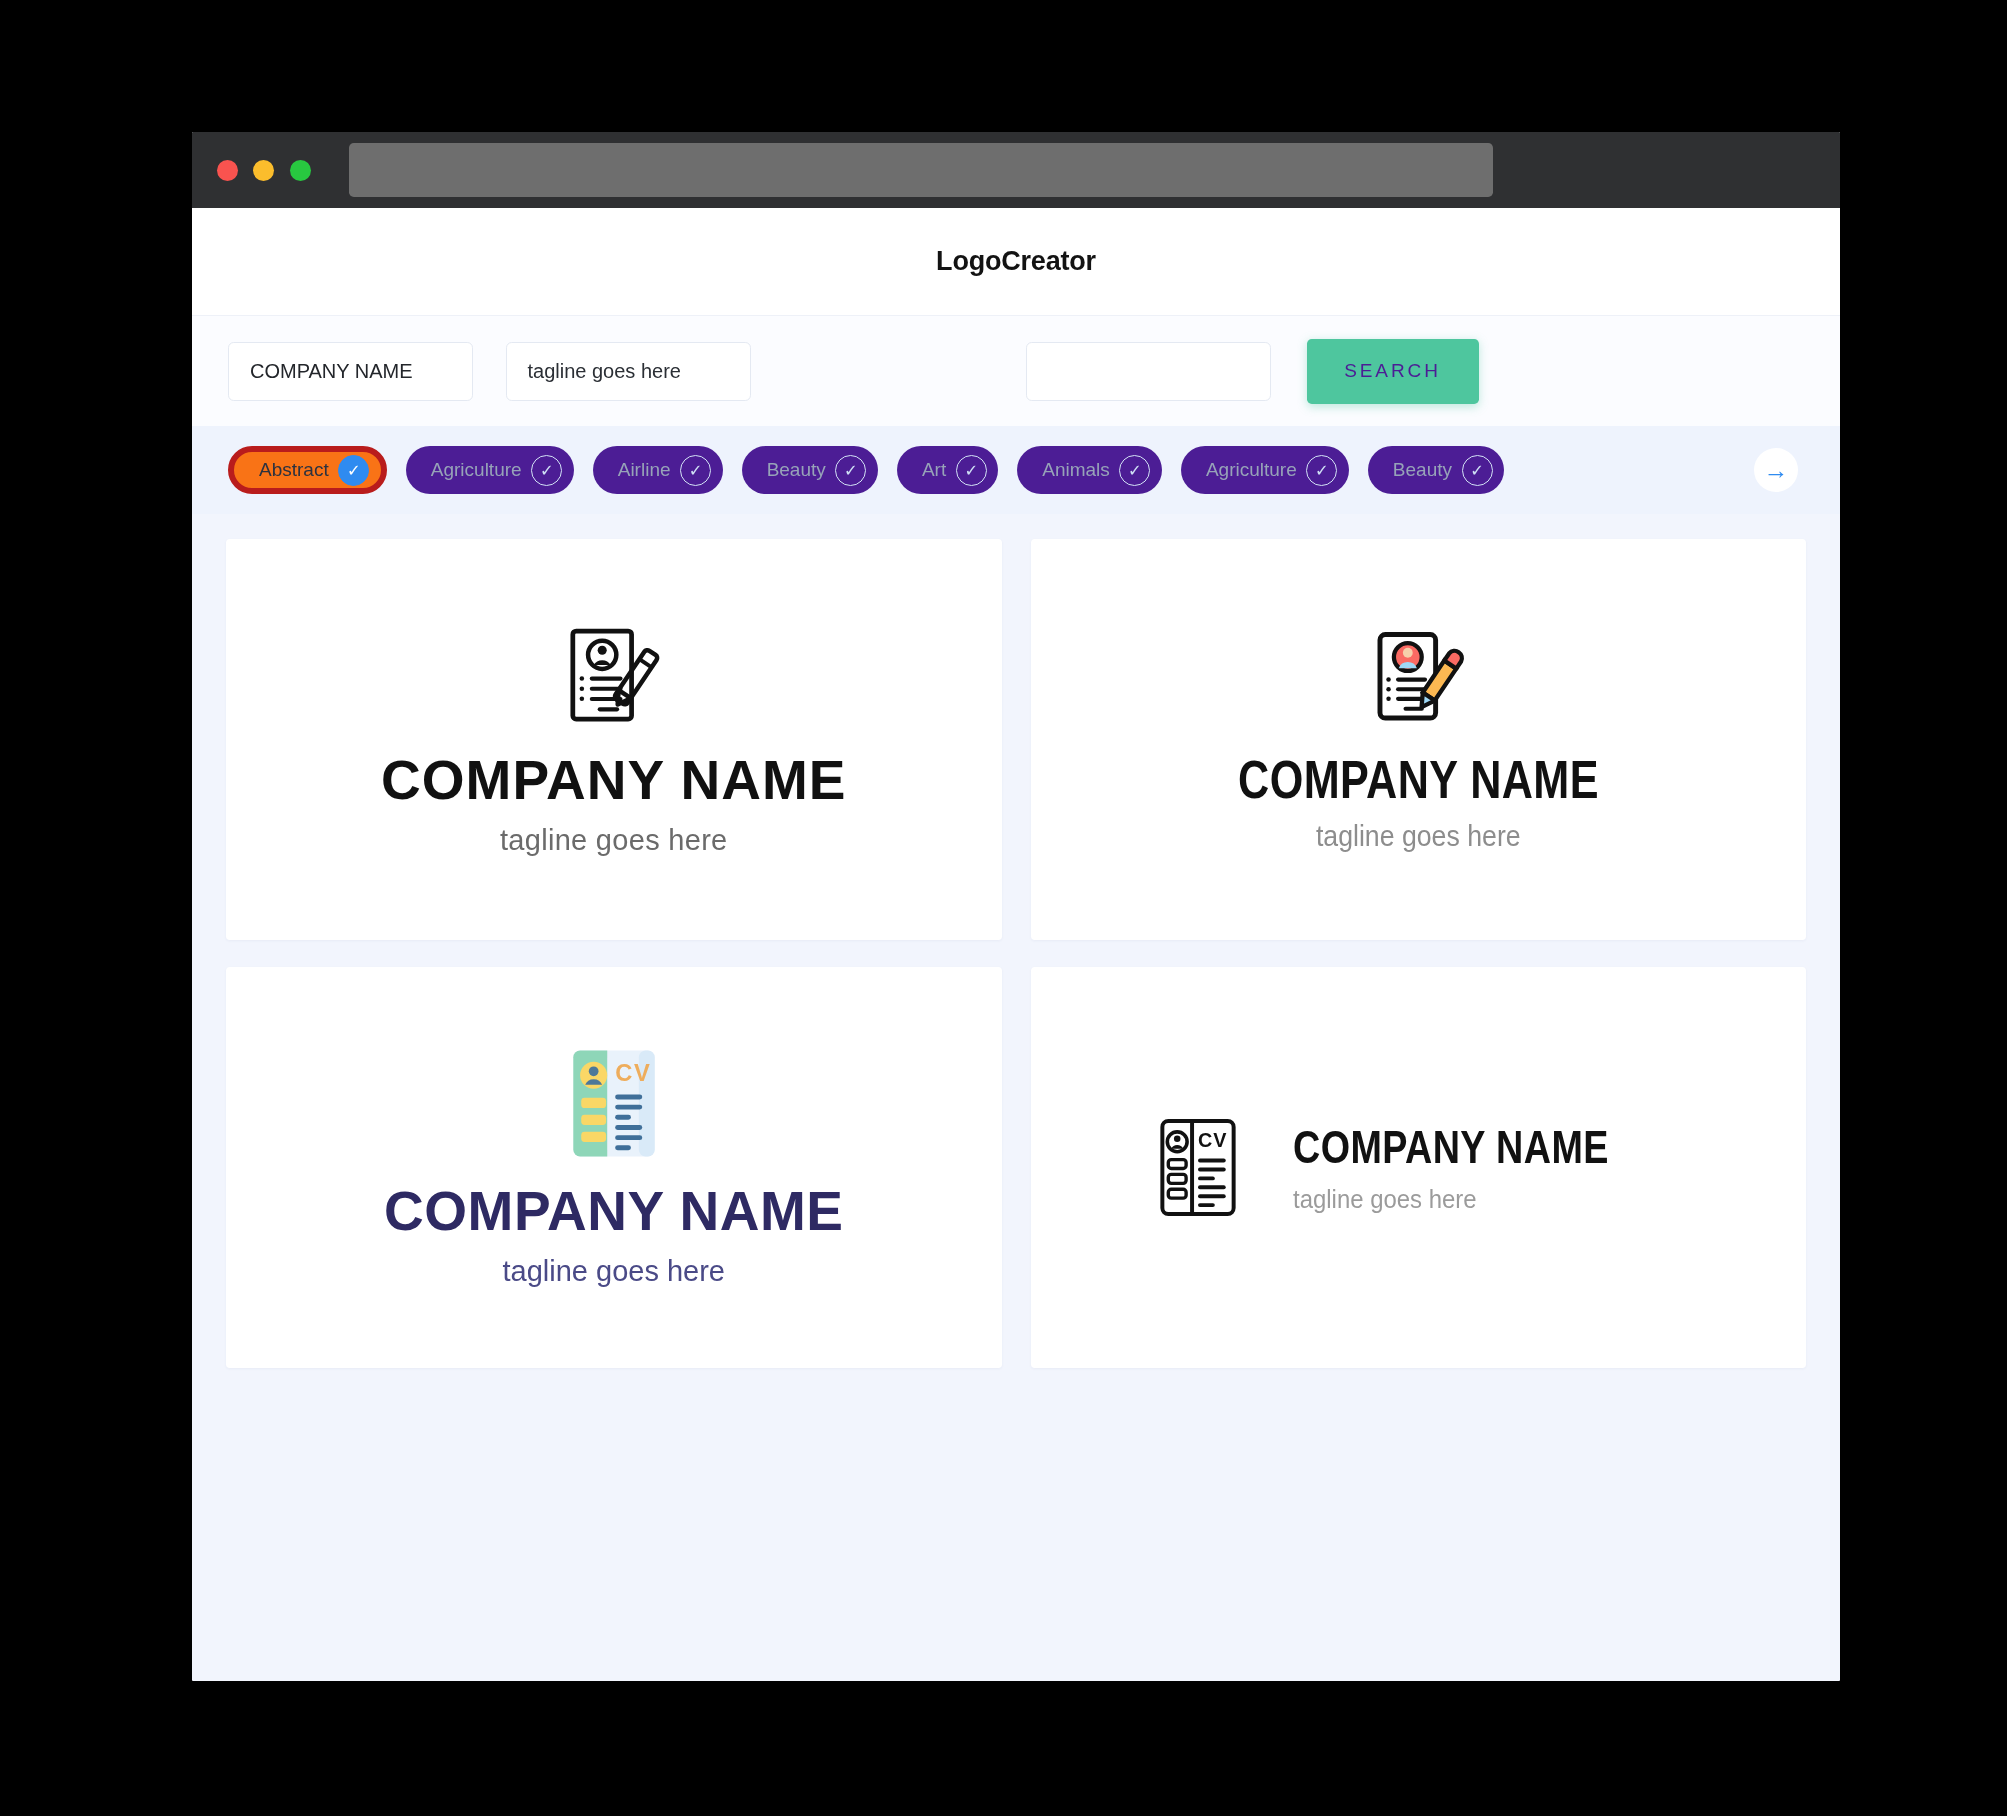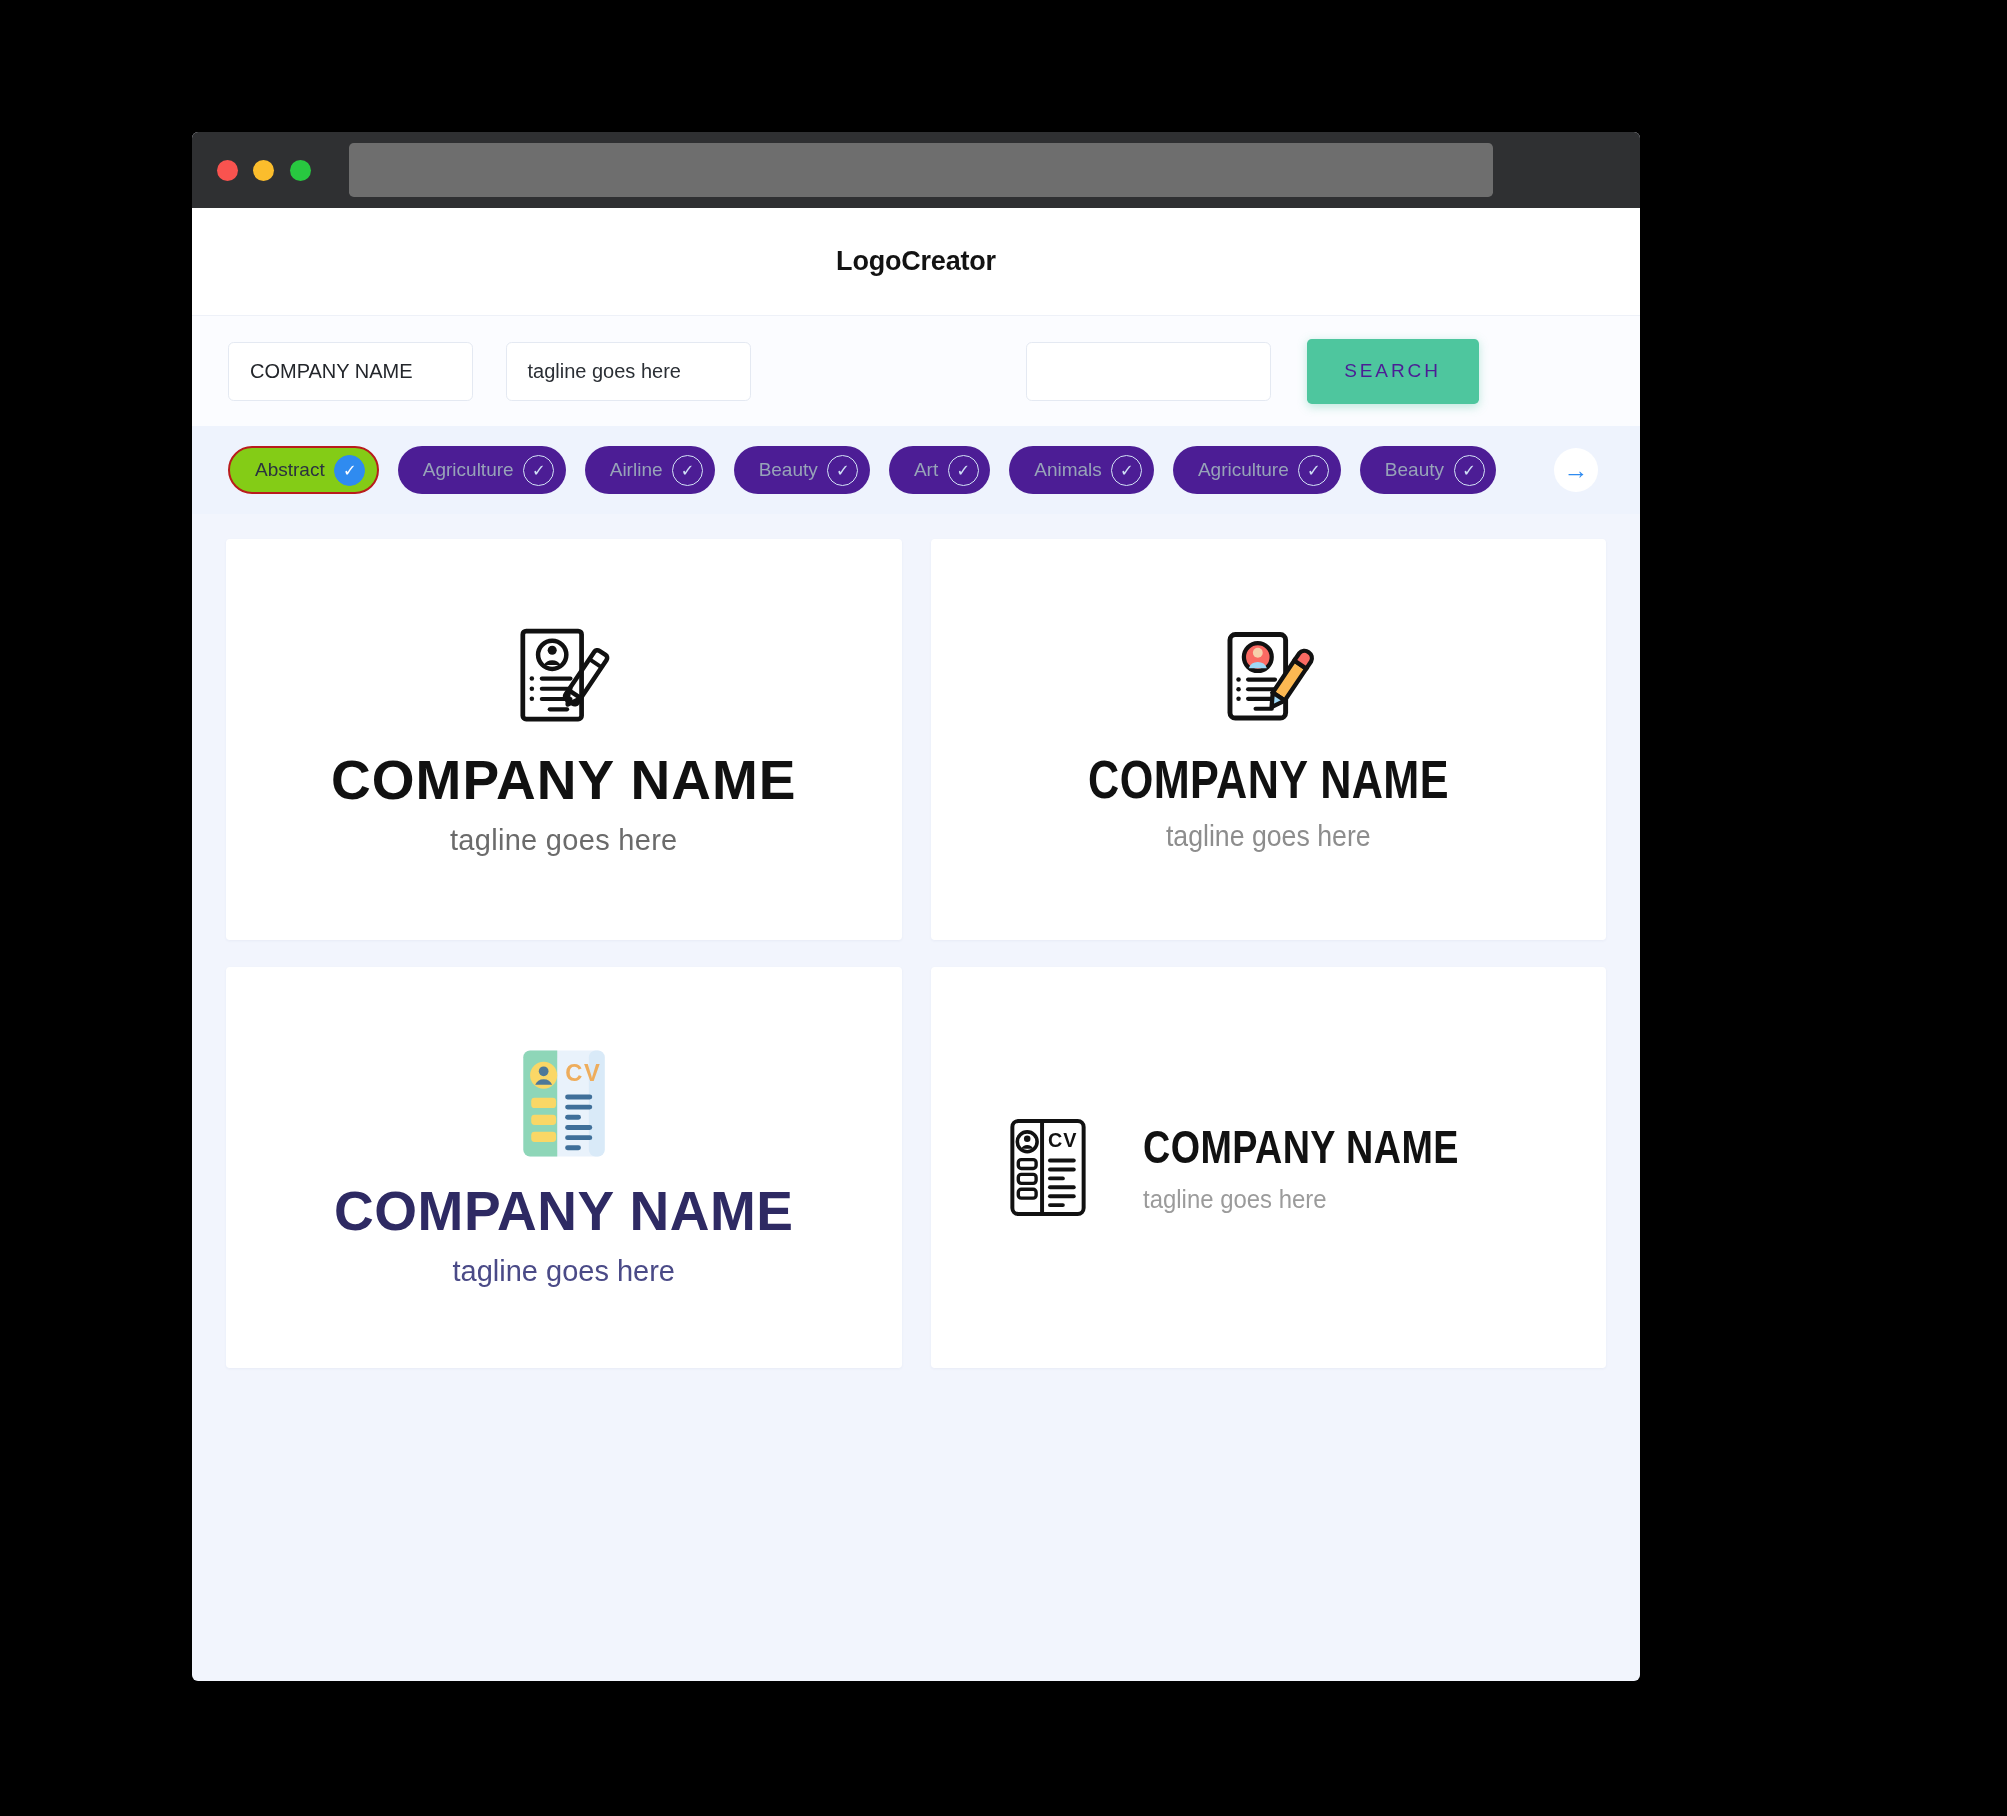--- a/index.html
+++ b/index.html
@@ -8,22 +8,22 @@
     background: #000;
     font-family: "Liberation Sans", sans-serif;
     overflow: hidden;
   }
   #stage { position: relative; width: 2007px; height: 1816px; background:#000; }
 
   
   .window {
     position: absolute;
     left: 192px; top: 132px;
-    width: 1448px; height: 1549px;
-    border-radius: 6px;
+    width: 1648px; height: 1549px;
+    border-radius: 1px;
     background: #f2f5fd;
     overflow: hidden;
     box-shadow: 0 9.6px 38px rgba(0,0,0,.35);
   }
   .titlebar {
     height: 76px; background: #2f3032;
     display: flex; align-items: center; padding: 0 25px;
   }
   .lights { display: flex; gap: 15.3px; align-items:center; margin-right: 38px; }
   .light { width: 21px; height: 21px; border-radius: 50%; }
@@ -81,22 +81,22 @@
     position: relative; overflow: hidden;
   }
   .chip {
     height: 48px; border-radius: 25px; background: #4c1d95;
     display: flex; align-items: center; gap: 9.6px;
     padding: 0 11.5px 0 25px; margin-right: 19px;
     font-size: 19px; color: #97a3b8; white-space: nowrap;
     cursor: pointer; flex: none;
   }
   .chip.active {
-    background: #84cc16; color: #2b3240;
-    border: 2px solid #b91c1c;
+    background: #f97316; color: #2b3240;
+    border: 6px solid #b91c1c;
     padding-left: 25px;
   }
   .tick {
     width: 31px; height: 31px; border-radius: 50%;
     border: 1.4px solid #d3e2f6; display: flex;
     align-items: center; justify-content: center;
     color: #cfe0f5; font-size: 16.3px; line-height: 1; flex: none;
   }
   .chip.active .tick {
     background: #2f8bf0; border-color: #2f8bf0; color: #fff;

